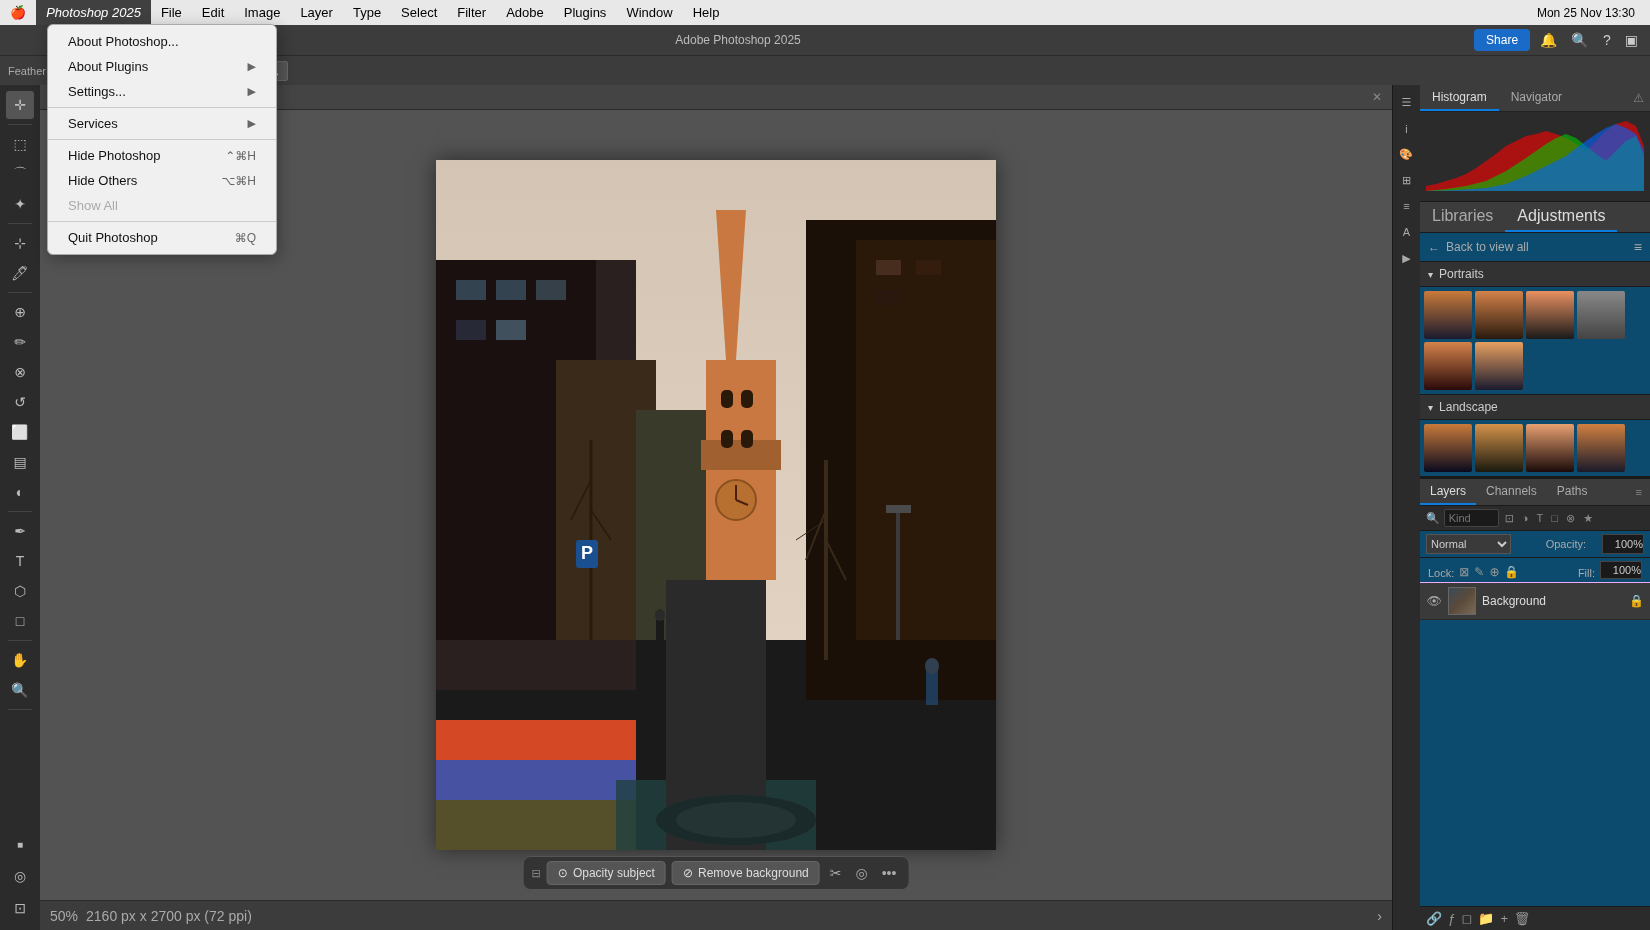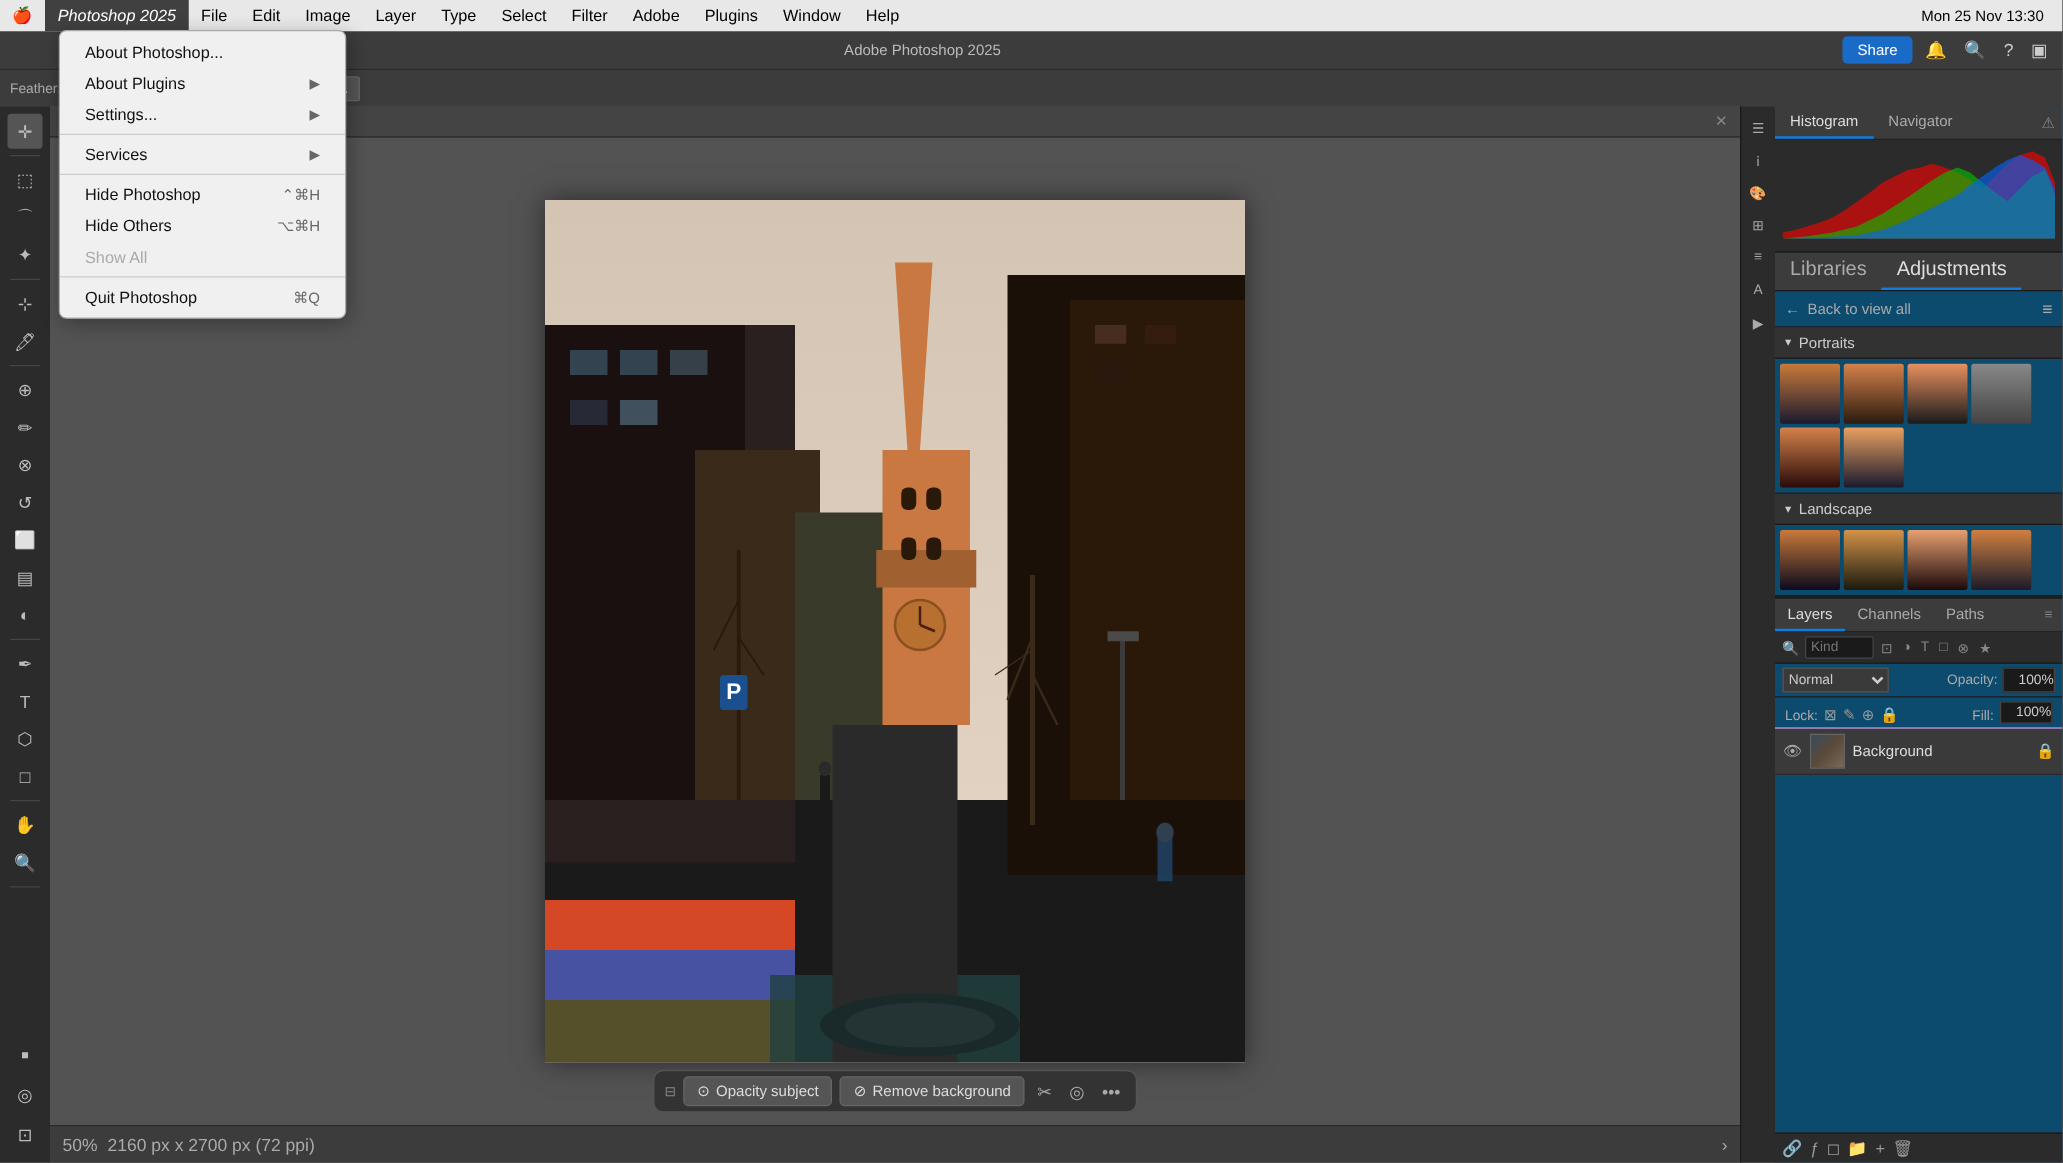--- a/index.html
+++ b/index.html
@@ -364,21 +364,21 @@
       color: #888;
       font-size: 11px;
       cursor: pointer;
       padding: 0 2px;
     }
 
     .blend-row {
       display: flex;
       align-items: center;
       padding: 3px 6px;
-      gap: 4px;
+      gap: 16px;
       border-bottom: 1px solid #1a1a1a;
     }
     .blend-select {
       background: #3a3a3a;
       border: 1px solid #555;
       color: #ccc;
       font-size: 11px;
       height: 20px;
       width: 85px;
     }

